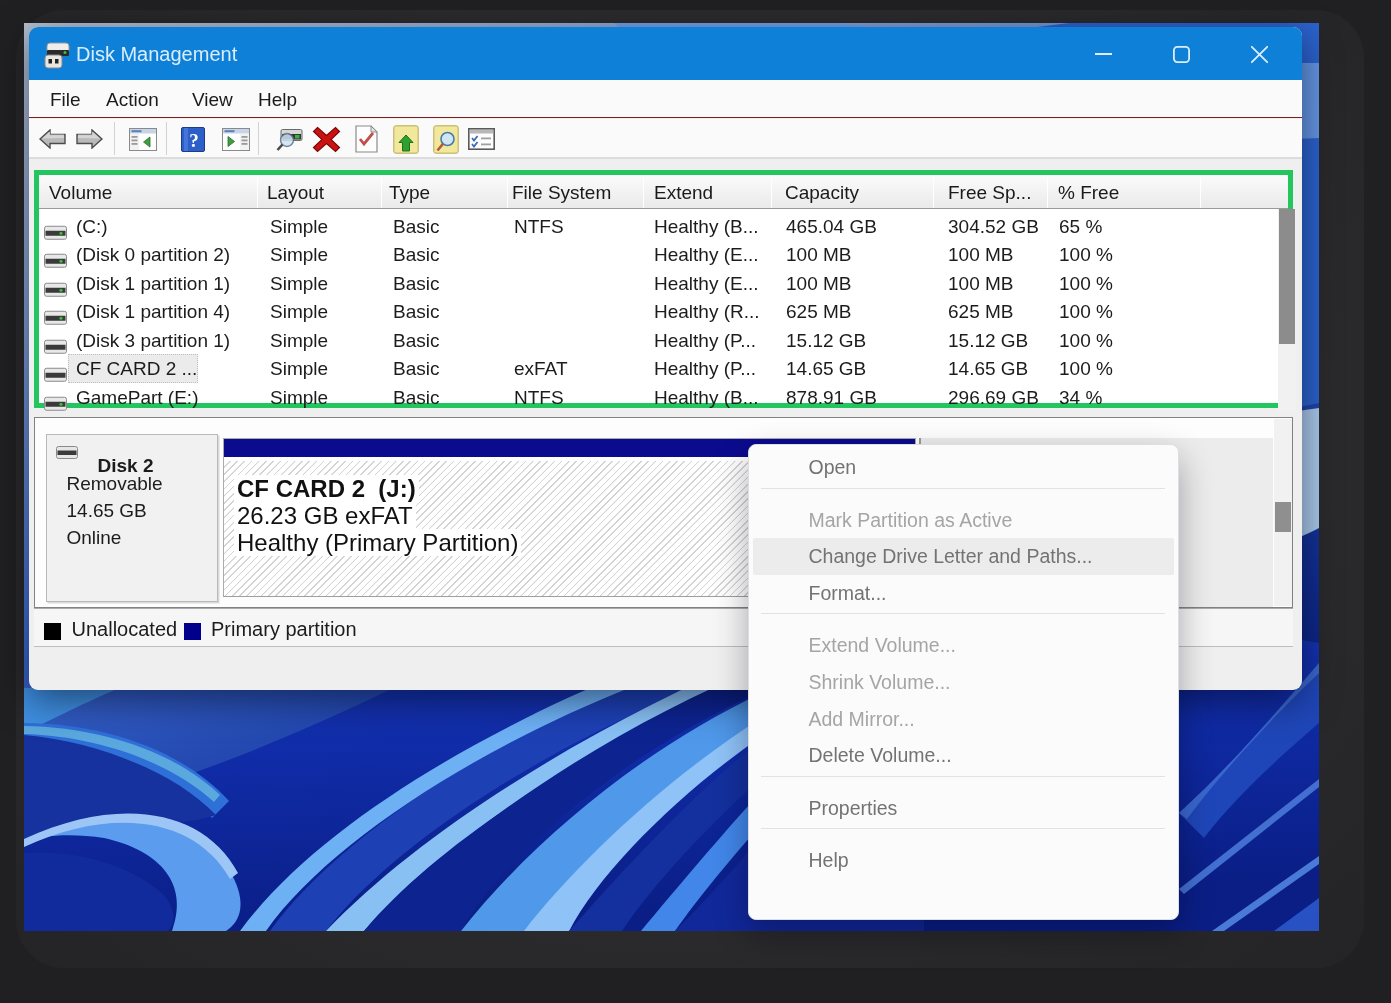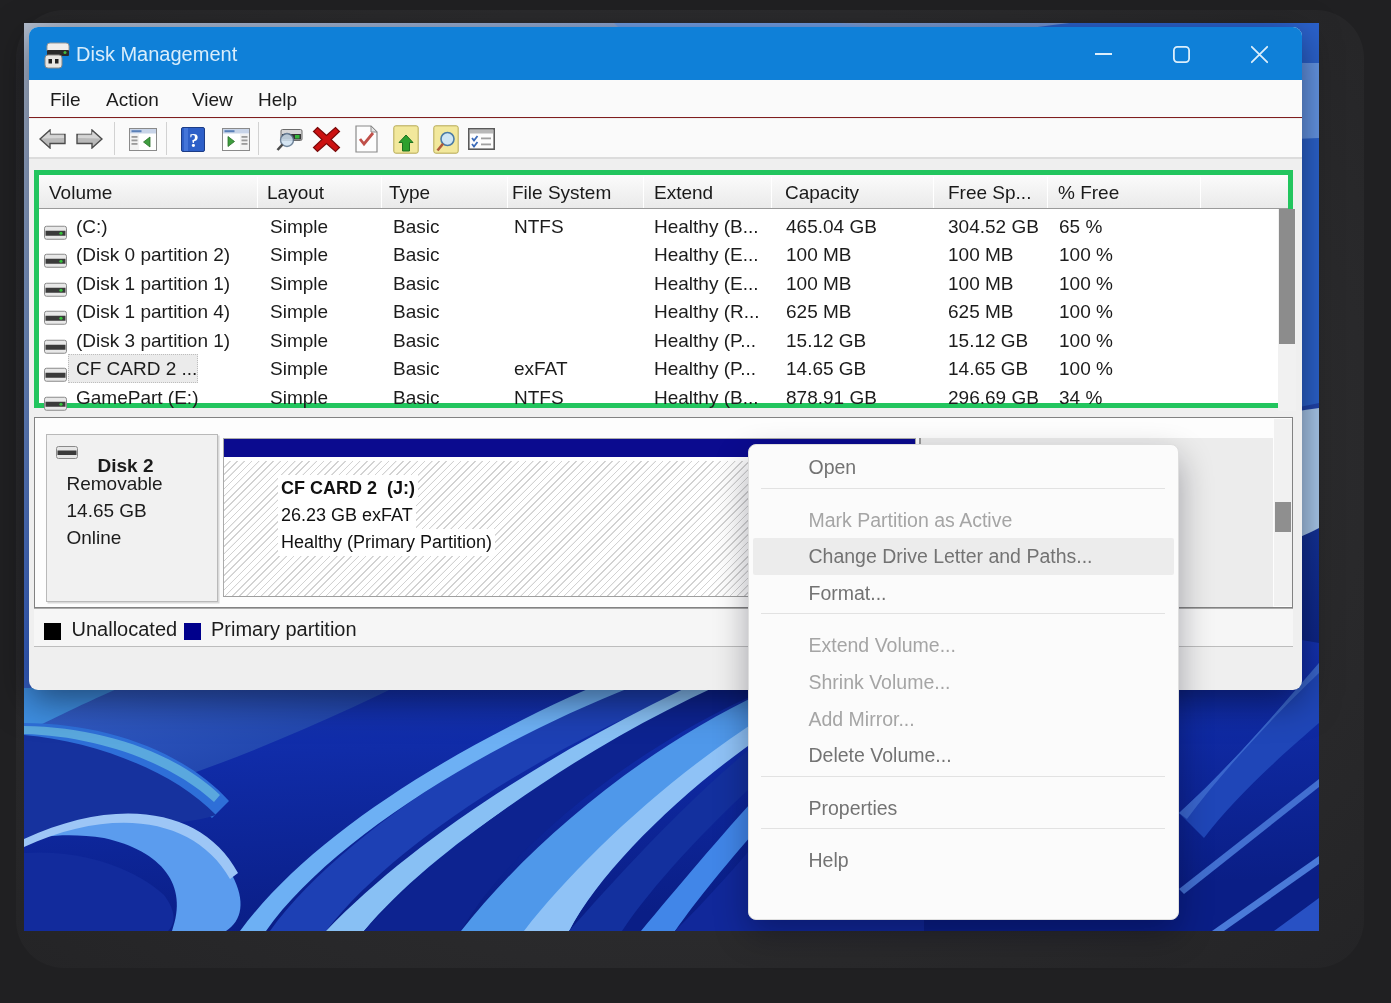--- a/index.html
+++ b/index.html
@@ -41,22 +41,22 @@
   #dcard { left:10.5px; top:16px; width:172px; height:168px; background:#f1f1f1;
     border:1px solid #b9b9b9; box-shadow:1.5px 1.5px 0 #d9d9d9; }
   .cline { position:absolute; left:20px; font-size:19px; color:#1c1c1c; height:27px;
     line-height:27px; }
   #part { left:188px; top:19.5px; width:693px; height:159px;
     border:1px solid #ababab; border-bottom:3px solid #9f9f9f; background:#fff; }
   #partnavy { left:0; top:0; width:100%; height:20px; background:#0b0b8f;
     border-bottom:2px solid #fff; }
   #parthatch { left:0; top:22px; width:100%; height:135px;
     background:repeating-linear-gradient(135deg,#ffffff 0px,#ffffff 3.8px,#d2d2d2 4.0px,#d2d2d2 4.9px,#ffffff 5.1px); }
-  .pline { position:absolute; left:10px; font-size:18px; color:#111; height:27px;
-    line-height:27px; background:#fff; padding:0 3px;margin-left:44px; }
+  .pline { position:absolute; left:10px; font-size:24px; color:#111; height:27px;
+    line-height:27px; background:#fff; padding:0 3px; }
   #legend { left:5px; top:580.5px; width:1259px; height:39.5px; background:#f6f6f6;
     border-top:1px solid #ababab; border-bottom:1px solid #bdbdbd; }
   .lsq { position:absolute; top:14.5px; width:17px; height:17px; }
   .ltext { position:absolute; top:0; height:39.5px; line-height:40px; font-size:20px;
     color:#1c1c1c; }
   
   #cmenu { left:748px; top:444px; width:431px; height:476px; background:#fbfbfb;
     border:1px solid #dedede; border-radius:8px; padding:4px 0;
     box-shadow:0 14px 34px rgba(0,0,20,0.33); }
   .mi { height:36.6px; line-height:36.6px; padding-left:59.5px; font-size:19.5px;

